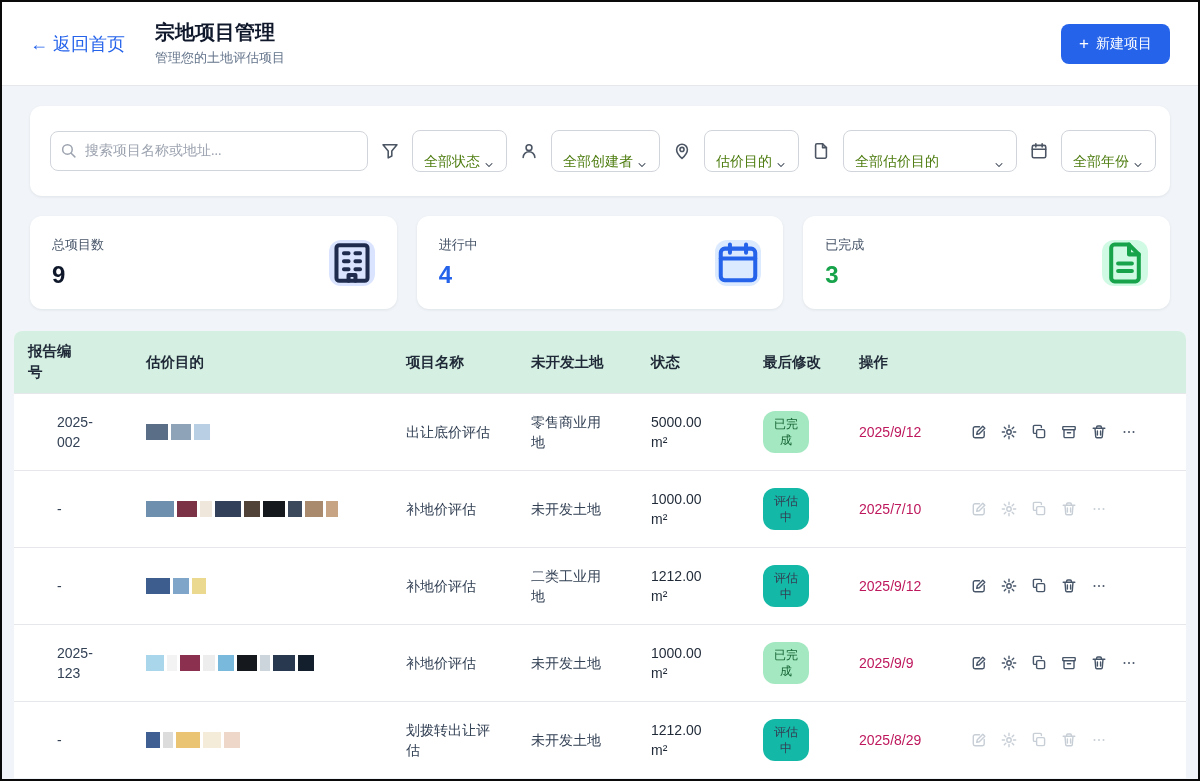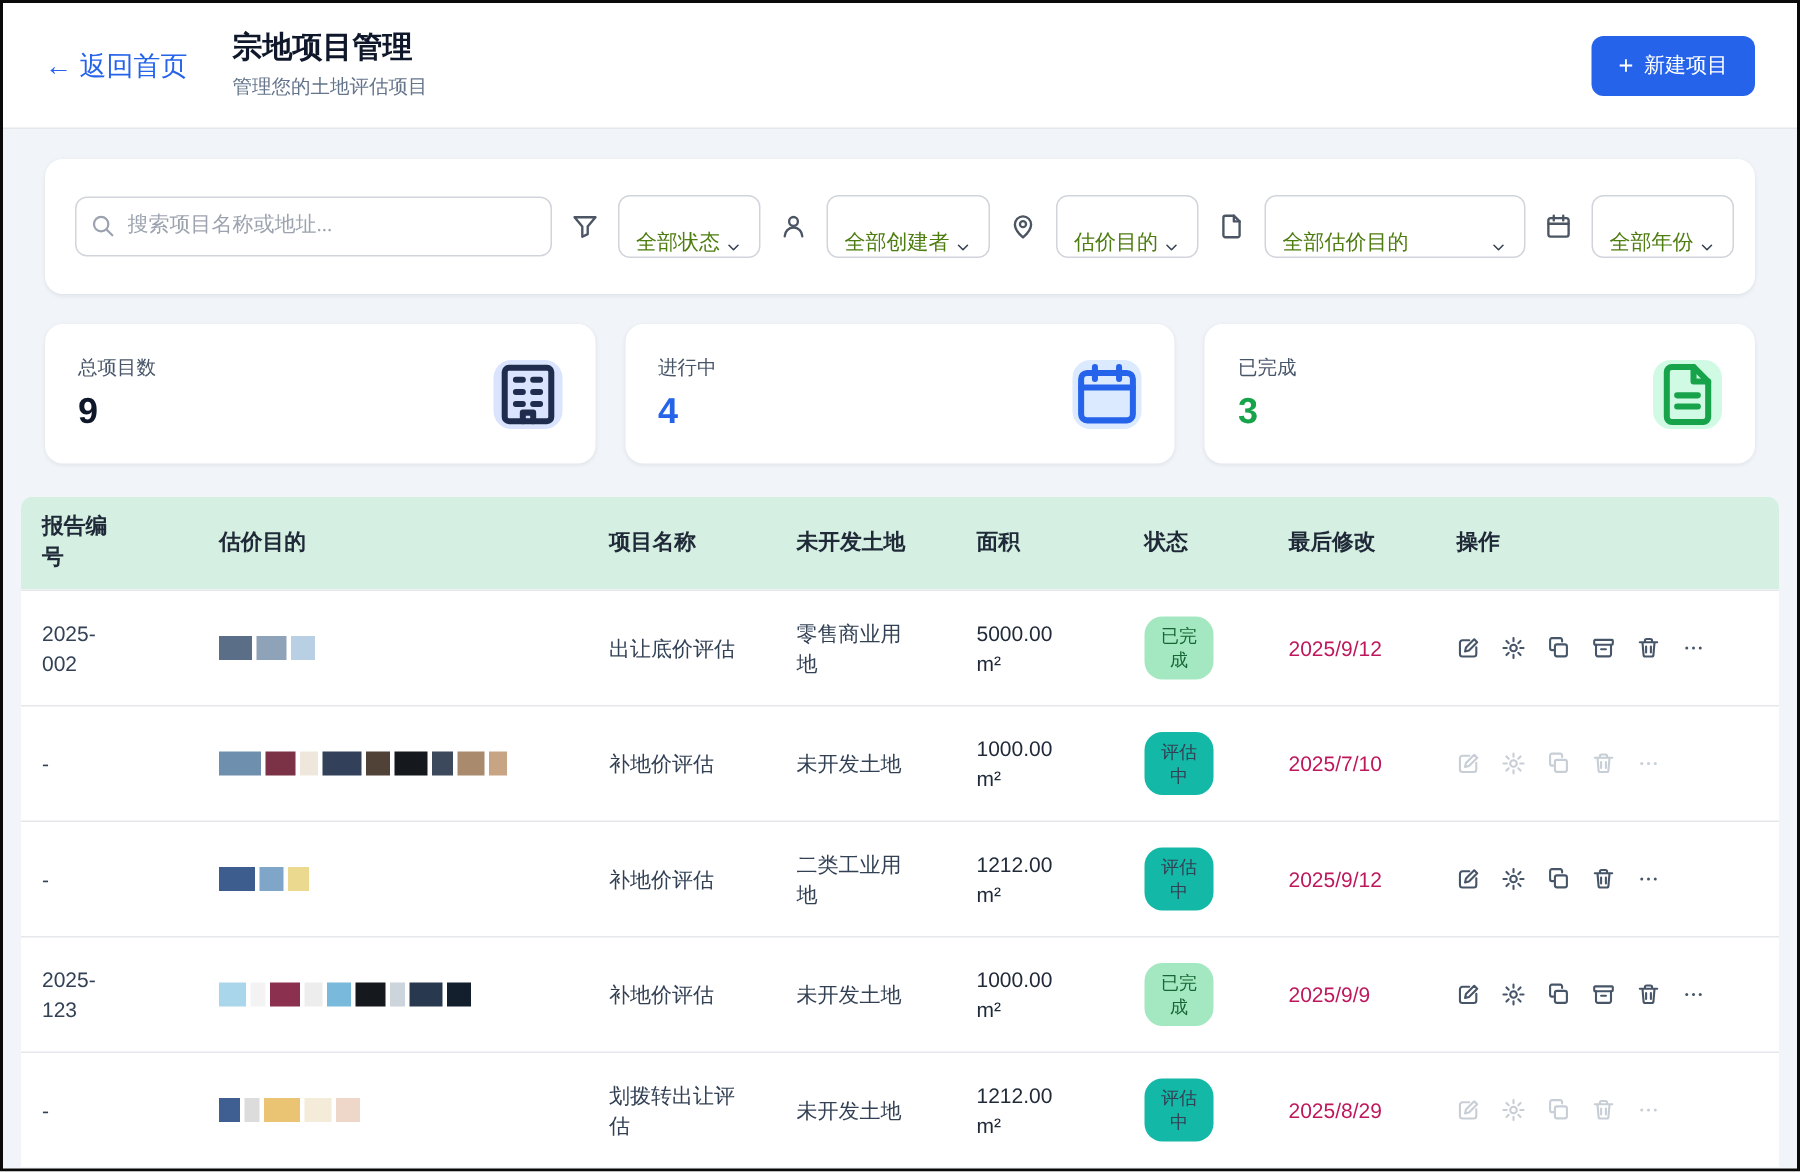--- a/index.html
+++ b/index.html
@@ -42,21 +42,21 @@
   .stat-icon svg{width:22px;height:22px;}
 
   
   .table-wrap{margin:22px 12px 0;background:#fff;border-radius:8px 8px 0 0;overflow:hidden;}
   .tgrid{display:grid;grid-template-columns:118px 260px 125px 120px 112px 96px 112px 1fr;align-items:center;}
   .thead{background:#d5f0e2;min-height:58px;}
   .thead .cell{font-weight:bold;font-size:14.5px;color:#1f2937;}
   .cell{padding:10px 14px;font-size:14px;color:#334155;line-height:1.45;box-sizing:border-box;}
   .trow{background:#fff;border-top:1px solid #e5e7eb;min-height:76px;}
   .wrap-narrow{display:inline-block;max-width:50px;}
-  .report span{display:inline-block;max-width:54px;overflow-wrap:break-word;}
+  .report span{display:inline-block;max-width:54px;overflow-wrap:break-word;margin-left:29px;}
   .purpose span{display:inline-block;max-width:92px;}
   .landuse span{display:inline-block;max-width:78px;}
   .area-val{color:#1f2937;}
   .area-unit{color:#1f2937;}
   .date-cell{color:#be185d;}
   .blocks{display:flex;align-items:center;gap:3px;flex-wrap:wrap;}
   .nblock{height:16px;display:inline-block;}
   .pill{display:inline-block;width:46px;box-sizing:border-box;padding:5px 8px;border-radius:12px;
         font-size:12px;line-height:1.35;text-align:center;}
   .pill.done{background:#a4e8c2;color:#166534;}
@@ -212,21 +212,20 @@
         </div>
     </div>
   </div>
 
   <div class="table-wrap">
     <div class="tgrid thead">
       <div class="cell"><span class="wrap-narrow">报告编号</span></div>
       <div class="cell">估价目的</div>
       <div class="cell">项目名称</div>
       <div class="cell">未开发土地</div>
-      <div class="cell">面积</div>
       <div class="cell">状态</div>
       <div class="cell">最后修改</div>
       <div class="cell">操作</div>
     </div>
 
     <div class="tgrid trow">
       <div class="cell report"><span>2025-002</span></div>
       <div class="cell">
           <div class="blocks">
             <span class="nblock" style="background: rgb(90, 110, 135); width: 22px;"></span>

